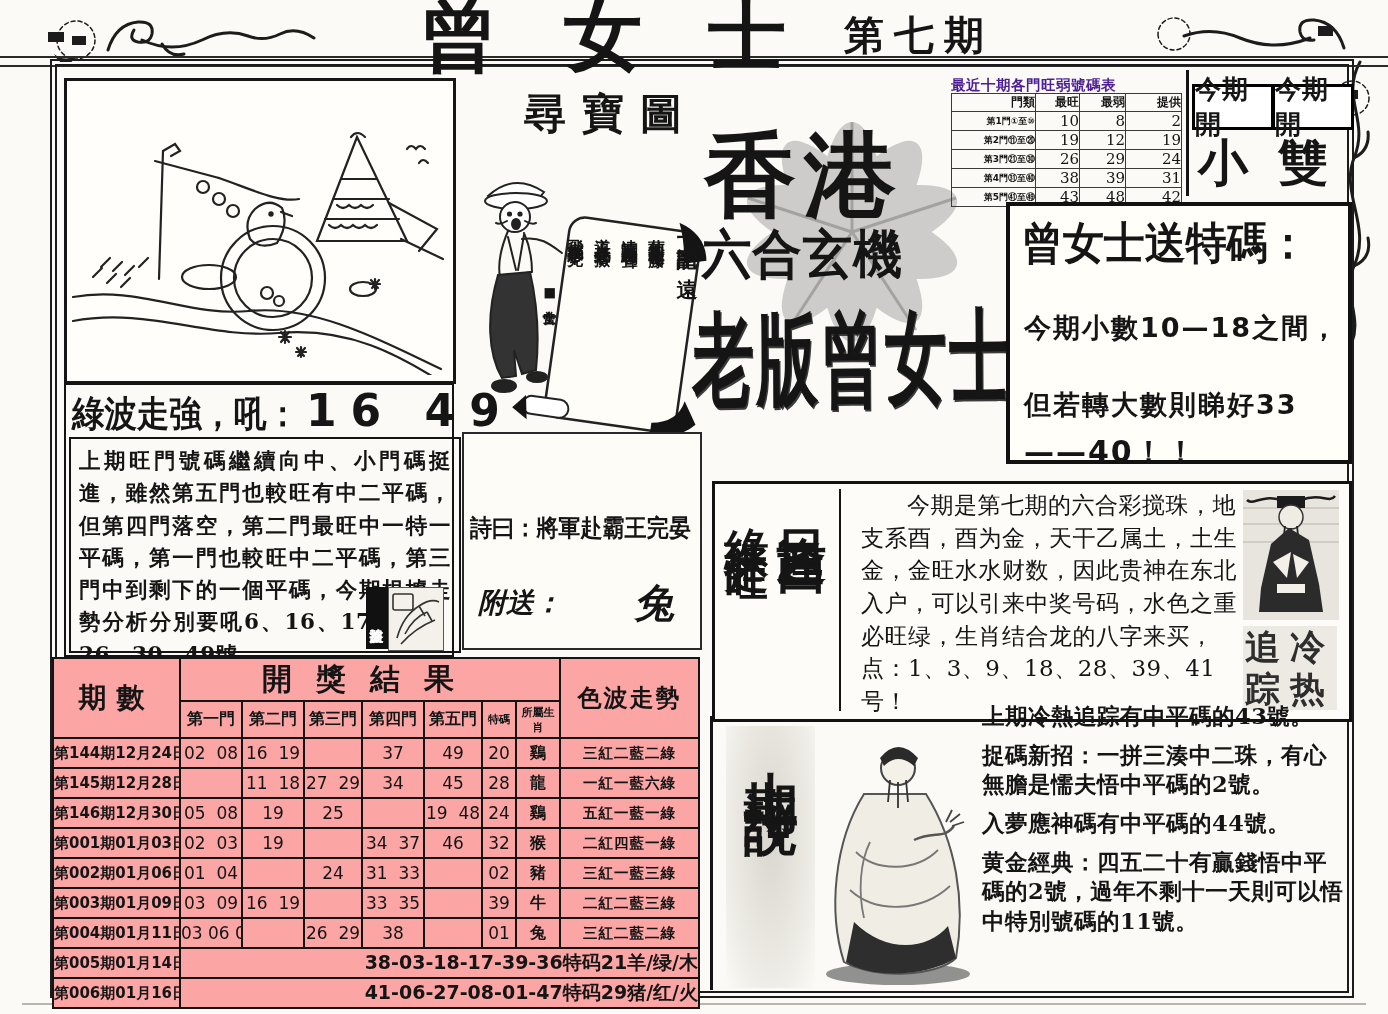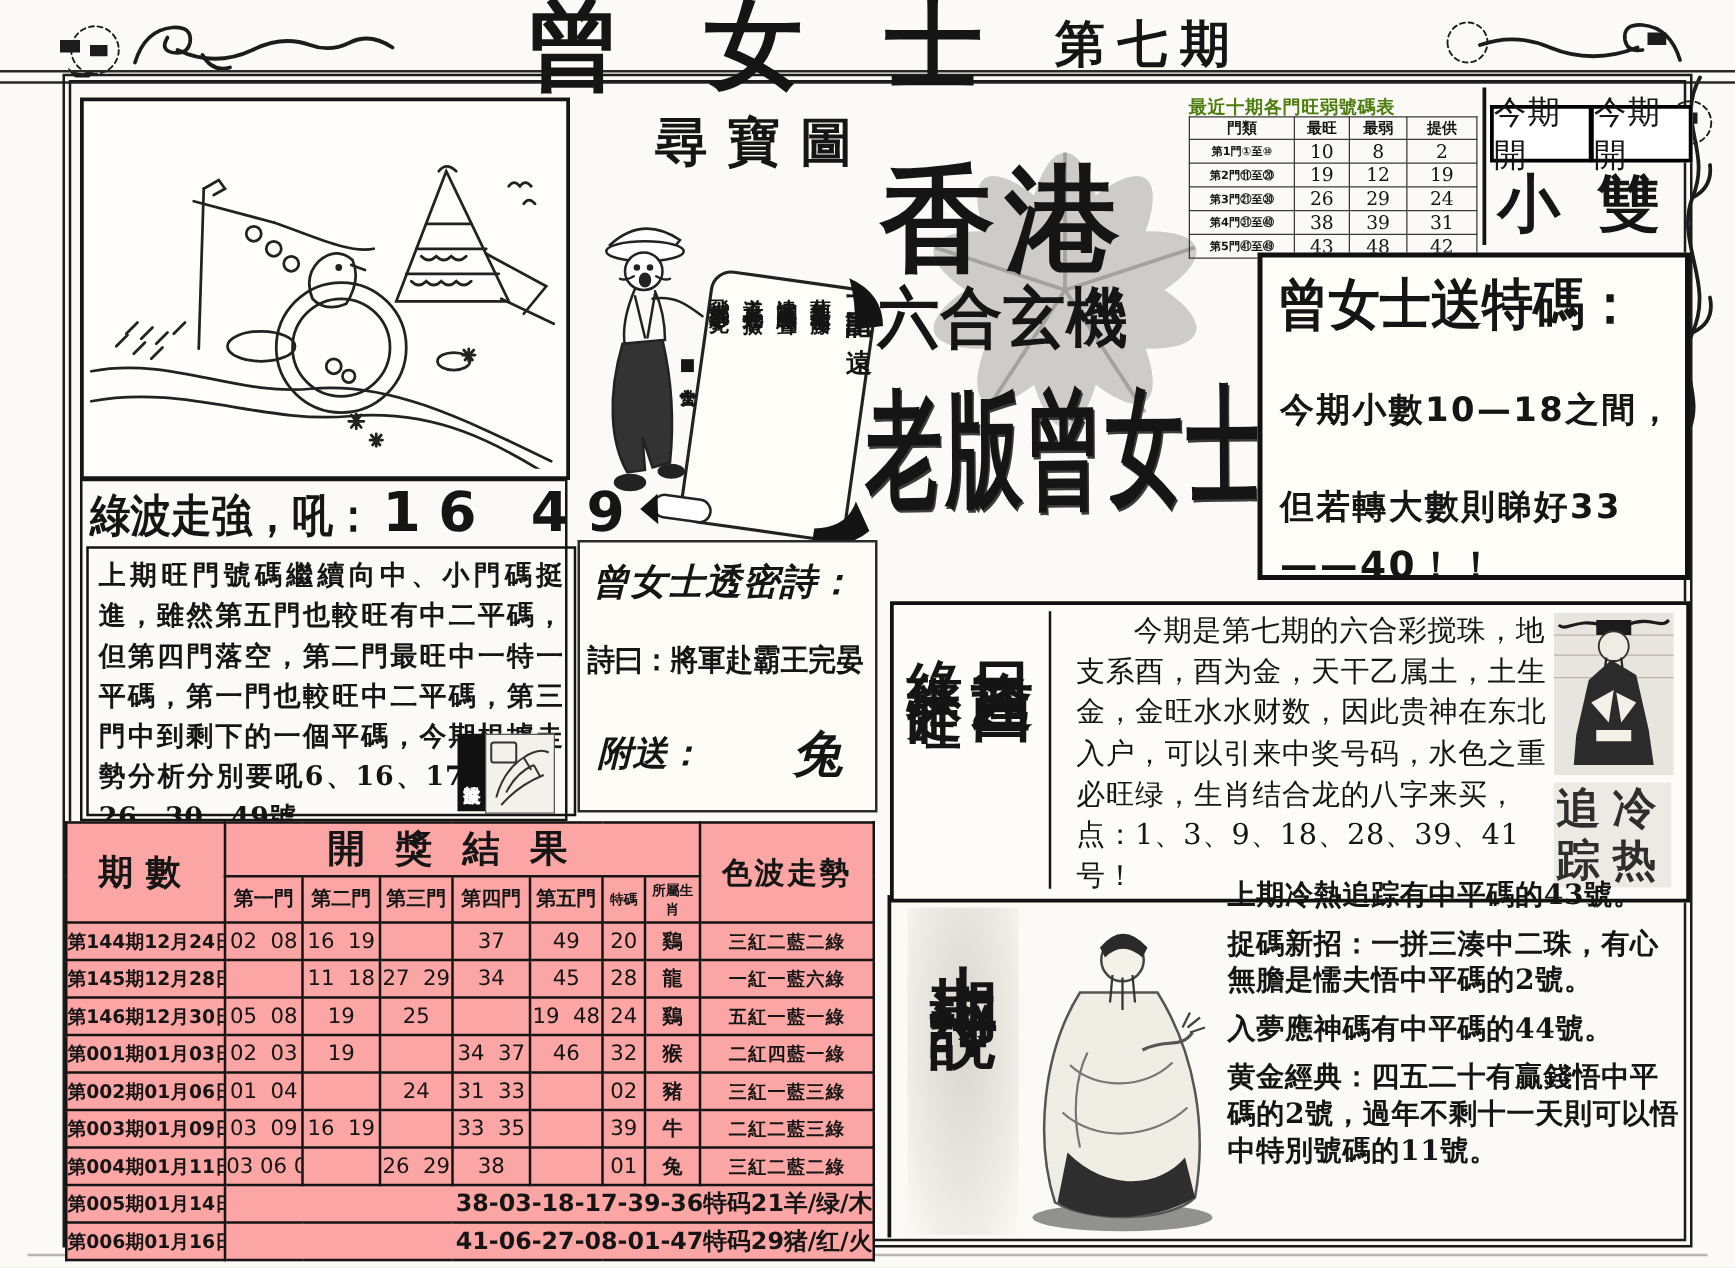--- a/index.html
+++ b/index.html
@@ -23,29 +23,29 @@
   .poem .intro{font-size:21px;padding-left:6px;letter-spacing:3px;}
   .poem .pline{font-size:16.5px;padding-left:5px;letter-spacing:2px;}
   .poem .sig{font-size:13.5px;padding-top:58px;padding-left:6px;}
   
   .logo-wrap{left:694px;top:62px;width:312px;height:420px;}
   .logo-hk{left:10px;top:52px;font-size:92px;font-weight:900;letter-spacing:8px;white-space:nowrap;}
   .logo-lh{left:8px;top:158px;font-size:52px;font-weight:900;letter-spacing:1px;white-space:nowrap;transform:scaleX(.95);transform-origin:left;}
   .logo-main{left:-2px;top:232px;font-size:102px;font-weight:900;letter-spacing:5px;white-space:nowrap;
              transform:scaleX(.60) rotate(-.5deg);transform-origin:left top;text-shadow:2px 2px 0 #3c3c3c;}
   
-  .hc-title{left:951px;top:76px;width:232px;font-size:14.5px;font-weight:700;letter-spacing:.5px;white-space:nowrap;color:#4d7c0f;}
+  .hc-title{left:951px;top:76px;width:232px;font-size:14.5px;font-weight:700;letter-spacing:.5px;white-space:nowrap;color:#4c1d95;}
   .hc-table{left:951px;top:93px;width:230px;border-collapse:collapse;table-layout:fixed;}
-  .hc-table th,.hc-table td{border:1.5px solid #3a3a3a;text-align:center;padding:0;height:16px;}
+  .hc-table th,.hc-table td{border:1.5px solid #3a3a3a;text-align:right;padding:0;height:16px;}
   .hc-table th{font-size:12px;font-weight:800;}
   .hc-label{font-size:9px;font-weight:800;white-space:nowrap;}
   .hc-num{font-size:15px;font-family:"DejaVu Serif","Liberation Serif",serif;}
   .hc-vline{left:1186px;top:70px;width:3px;height:126px;}
   
-  .today-box{width:76px;height:40px;border:3.5px solid #000;font-size:26px;font-weight:400;
+  .today-box{width:76px;height:40px;border:3.5px solid #000;font-size:26px;font-weight:700;
              display:flex;align-items:center;justify-content:center;letter-spacing:1px;background:#fff;}
   .tb1{left:1192px;top:84px;} .tb2{left:1272px;top:84px;}
   .today-val{font-size:50px;font-weight:900;}
   .tv1{left:1198px;top:130px;} .tv2{left:1278px;top:130px;}
   
   .special-box{left:1006px;top:202px;width:338px;height:254px;border:4px solid #111;background:#fffef9;}
   .sp-title{left:12px;top:8px;font-size:44px;font-weight:900;white-space:nowrap;transform:scaleX(.93);transform-origin:left;}
   .sp-line{left:14px;font-size:27px;font-weight:800;white-space:nowrap;letter-spacing:2px;}
   .sp1{top:104px;} .sp2{top:181px;} .sp3{top:226px;font-size:30px;}
   
@@ -421,21 +421,20 @@
       <td colspan="8" class="c-merged">38-03-18-17-39-36特码21羊/绿/木</td>
     </tr>
     <tr>
       <td class="c-issue">第006期01月16日</td>
       <td colspan="8" class="c-merged">41-06-27-08-01-47特码29猪/红/火</td>
     </tr>
   </tbody>
     </table>
 
   <div class="abs" style="left:462px;top:432px;width:236px;height:214px;border:2.5px solid #2a2a2a;background:#fdfcf7;">
-    <div class="abs serif" style="left:10px;top:12px;font-size:29px;font-weight:800;font-style:italic;white-space:nowrap;letter-spacing:1px;">曾女士透密詩：</div>
     <div class="abs" style="left:6px;top:78px;font-size:24px;font-weight:900;white-space:nowrap;transform:scaleX(.92);transform-origin:left;">詩曰：將軍赴霸王完晏</div>
     <div class="abs serif" style="left:14px;top:150px;font-size:28px;font-weight:800;font-style:italic;">附送：</div>
     <div class="abs serif" style="left:170px;top:142px;font-size:40px;font-weight:800;font-style:italic;">兔</div>
   </div>
 
   <div class="abs an-box">
     <div class="abs an-titles">
       <div class="an-v an-v1">綠珠走旺</div>
       <div class="an-v an-v2">日逢乙酉</div>
     </div>

